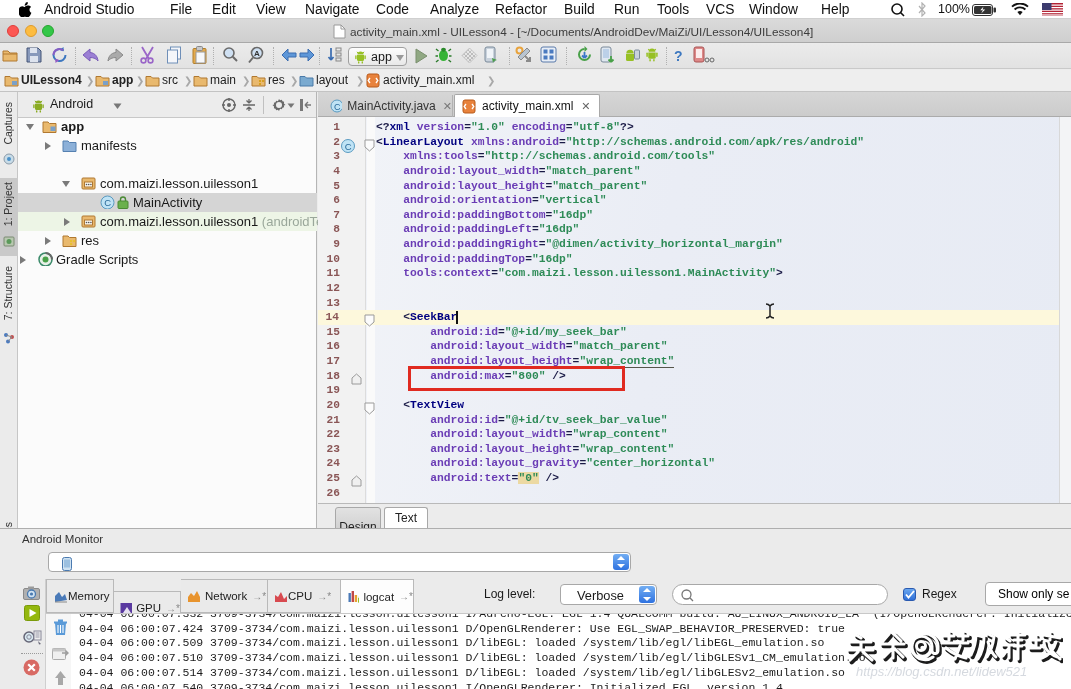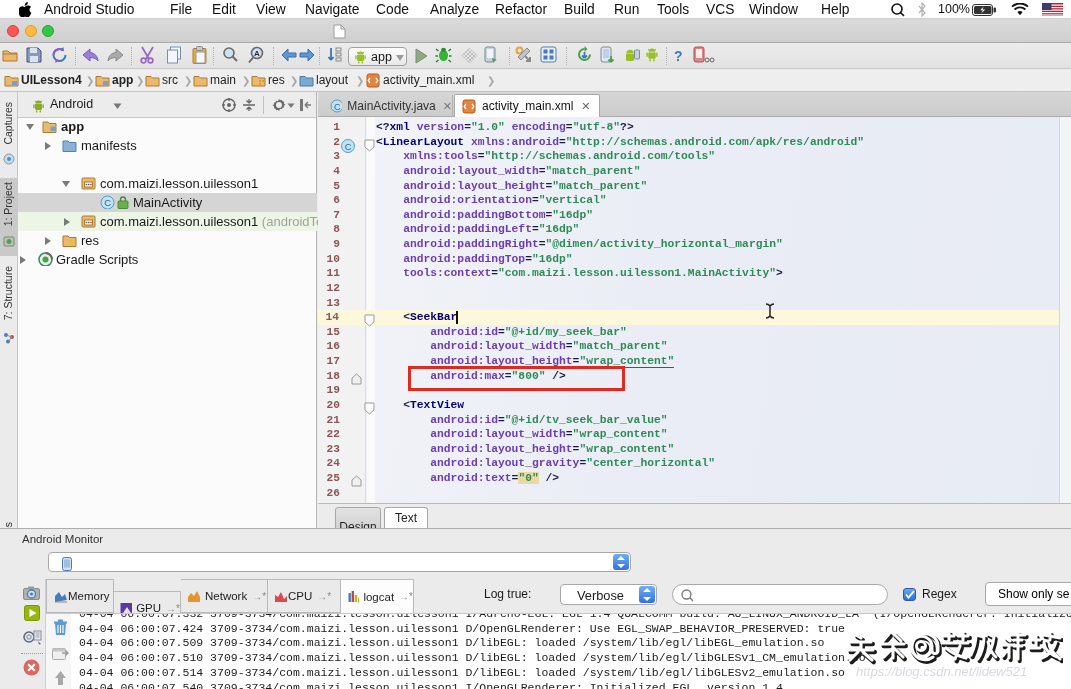--- a/index.html
+++ b/index.html
@@ -111,20 +111,21 @@
     </svg>
 </div>
 <div id="titlebar">
  <div class="tl" style="left:7px;background:#fc5753;border:1px solid #df3e3a"></div>
  <div class="tl" style="left:25px;background:#fdbc40;border:1px solid #de9b2d"></div>
  <div class="tl" style="left:42px;background:#33c748;border:1px solid #27a52f"></div>
  <svg class="abs" style="left:333px;top:5px" width="13" height="15">
       <path d="M1 1h7l4 4v9H1z" fill="#fff" stroke="#9a9a9a"></path>
       <path d="M8 1v4h4" fill="none" stroke="#9a9a9a"></path>
     </svg>
+ <div id="title-text">activity_main.xml - UILesson4 - [~/Documents/AndroidDev/MaiZi/UI/Lesson4/UILesson4]</div>
 </div>
 <div id="toolbar">
  <svg class="abs" style="left:2px;top:4px" width="16" height="14">
       <path d="M1 3h5l2 2h7v8H1z" fill="#e9b96e" stroke="#b07830"></path>
       <path d="M1 6h14" stroke="#b07830"></path>
     </svg>
  <svg class="abs" style="left:26px;top:3px" width="16" height="16">
       <path d="M1 1h11l3 3v11H1z" fill="#8899bb" stroke="#445577"></path>
       <rect x="4" y="9" width="8" height="6" fill="#dde3ee"></rect>
       <rect x="4" y="1" width="7" height="5" fill="#dde3ee"></rect>
@@ -586,21 +587,21 @@
   <svg style="margin-left:7px" width="15" height="13">
         <rect x="0.5" y="3" width="2.4" height="9" fill="#4a7ab8"></rect>
         <rect x="3.6" y="1" width="2.4" height="11" fill="#c04848"></rect>
         <rect x="6.7" y="5" width="2.4" height="7" fill="#e8a030"></rect>
         <path d="M10 8h4.5v3.5a1.5 1.5 0 0 1-1.5 1.5h-1.5A1.5 1.5 0 0 1 10 11.5z" fill="#97c024"></path>
         <path d="M10.2 7.4a2.3 2.3 0 0 1 4.2 0z" fill="#97c024"></path>
       </svg>
   <span style="margin-left:4px">logcat</span>
       <span style="margin-left:5px;color:#888;font-size:10px">→*</span>
  </div>
- <div class="abs" style="left:484px;top:58px;font-size:12px;color:#1a1a1a">Log true:</div>
+ <div class="abs" style="left:484px;top:58px;font-size:12px;color:#1a1a1a">Log level:</div>
  <div class="combo" style="left:560px;top:55px;width:97px;height:21px;border-radius:4px">
   <div class="abs" style="left:16px;top:3px">Verbose</div>
   <div class="stepper" style="height:17px;top:1px"></div>
  </div>
  <div class="abs" style="left:672px;top:55px;width:216px;height:21px;background:#fff;border:1px solid #a8a8a8;border-radius:11px">
   <svg class="abs" style="left:7px;top:3px" width="15" height="15">
         <circle cx="6.5" cy="6.5" r="4.5" fill="none" stroke="#777" stroke-width="1.3"></circle>
         <path d="M9.8 9.8L13 13" stroke="#777" stroke-width="1.3"></path>
       </svg>
  </div>

